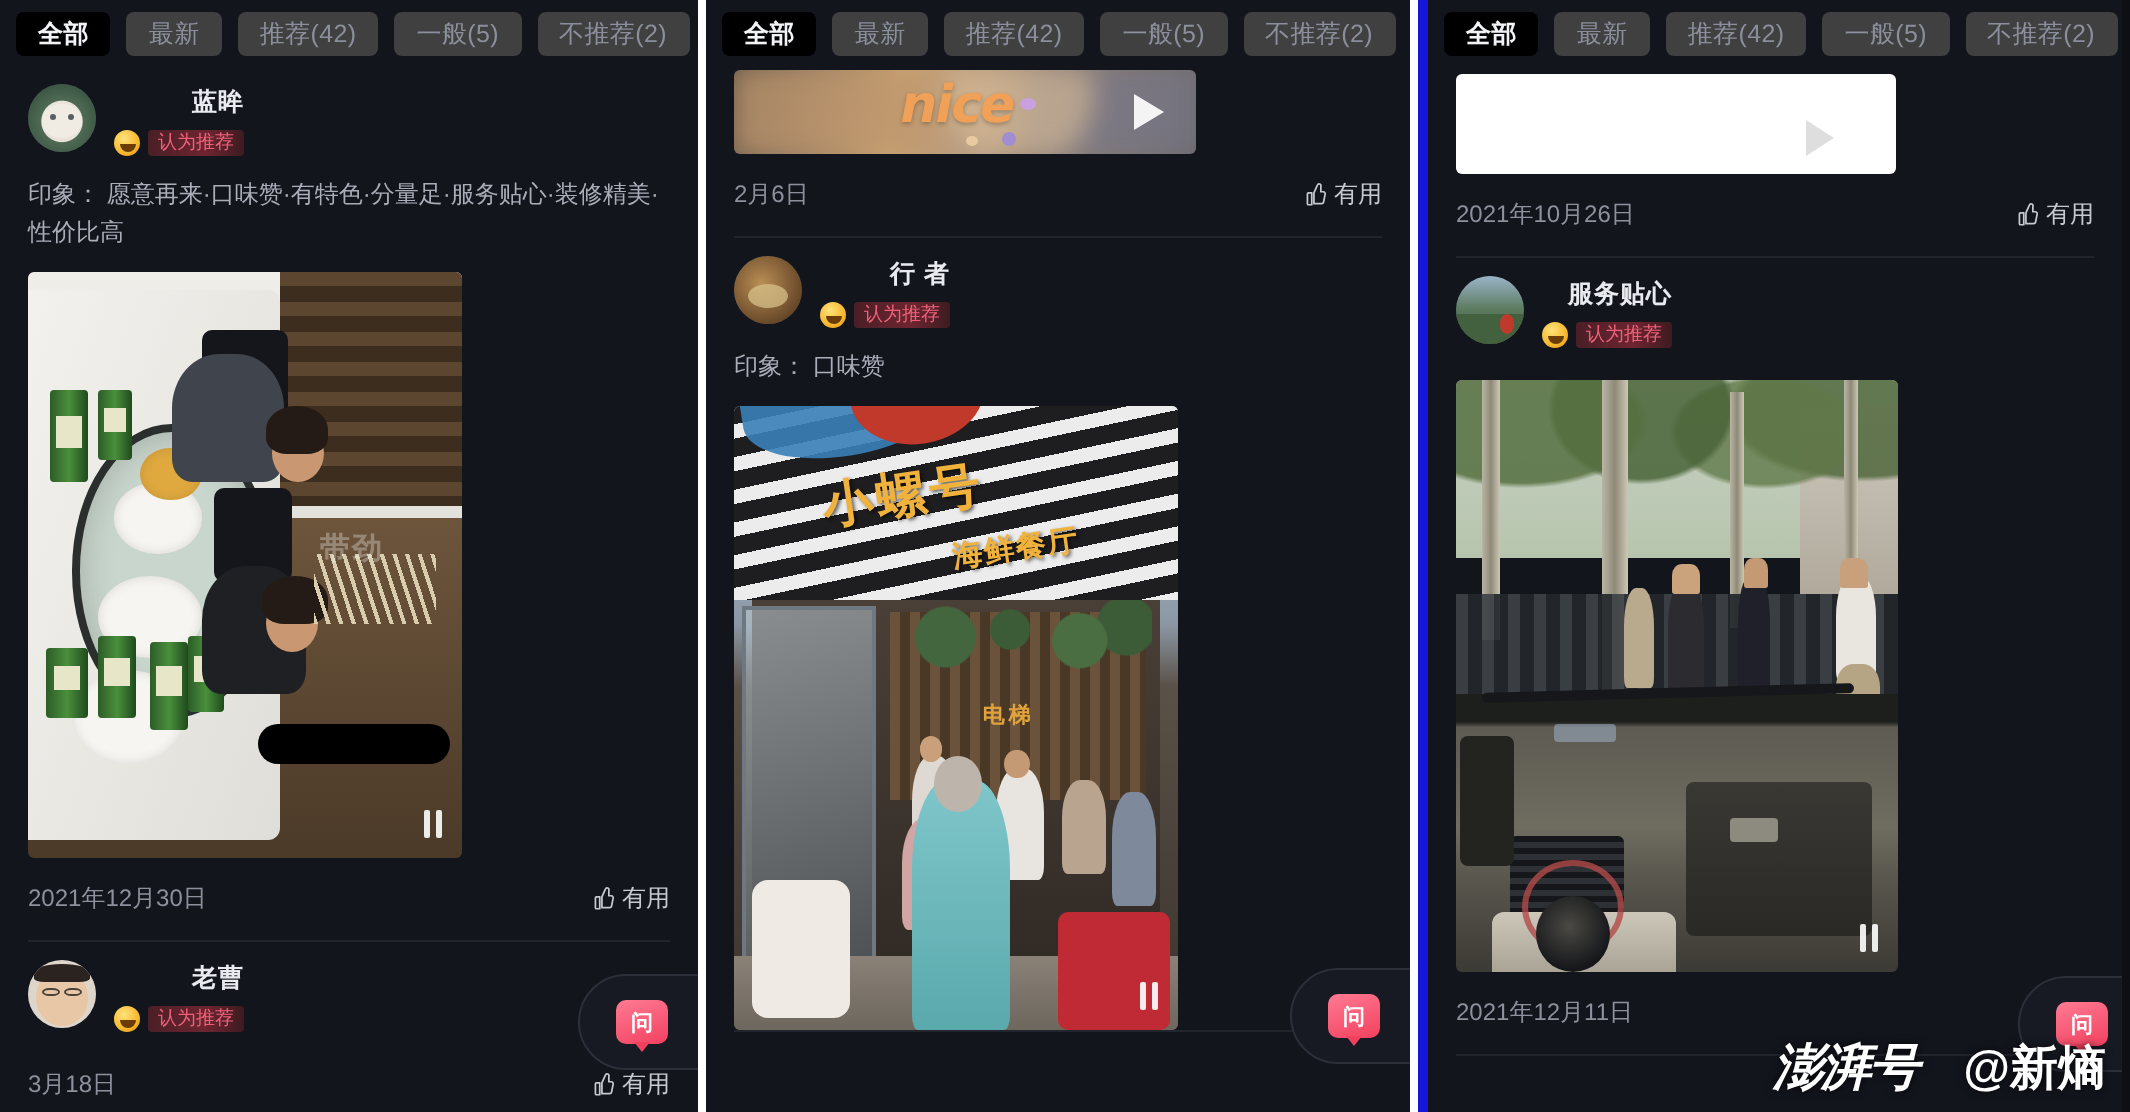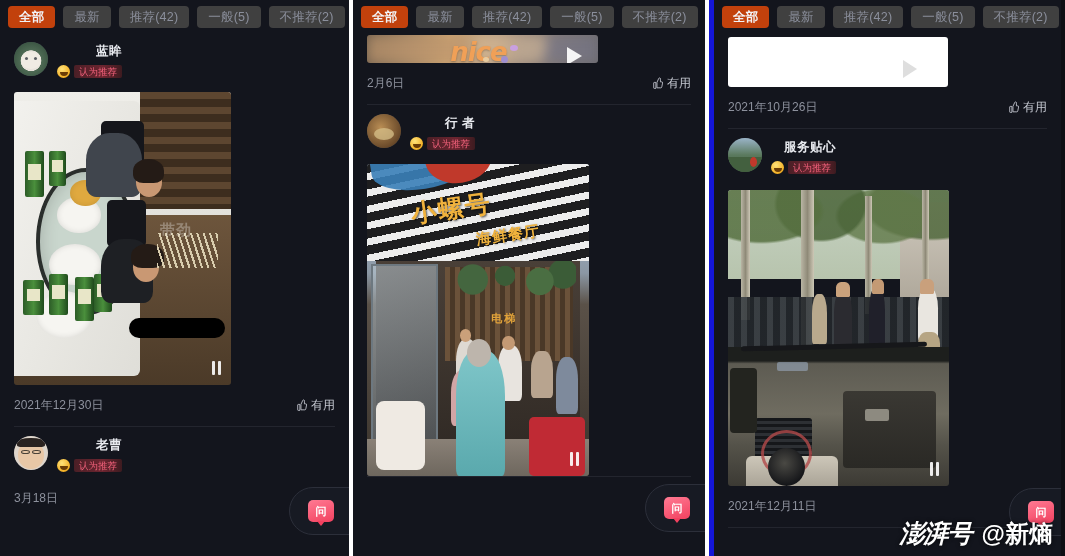--- a/index.html
+++ b/index.html
@@ -34,21 +34,21 @@
   .tab {
     height: 22px; line-height: 22px;
     padding: 0 11px;
     font-size: 12.5px;
     color: #8b8f9c;
     background: #404040;
     border-radius: 4px;
     white-space: nowrap;
     letter-spacing: 0.2px;
   }
-  .tab.active { background: #c2410c; color: #f2f3f6; font-weight: bold; }
+  .tab.active { background: #000000; color: #f2f3f6; font-weight: bold; }
 
   
   .content { position: relative; }
   .divider { height: 1px; background: #23252e; margin: 0 14px; }
 
   .user-row { display: flex; align-items: flex-start; padding: 9px 14px 4px 14px; gap: 9px; }
   .avatar {
     width: 34px; height: 34px; border-radius: 50%;
     flex: 0 0 auto; overflow: hidden; position: relative;
     background: #3a3f4b;
@@ -112,21 +112,21 @@
     position: absolute; width: 0; height: 0;
     border-top: 9px solid transparent; border-bottom: 9px solid transparent;
     border-left: 15px solid rgba(255,255,255,.92);
   }
   .pause-ic { position: absolute; display: flex; gap: 3px; }
   .pause-ic span { display:block; width: 3px; height: 14px; background: rgba(255,255,255,.9); border-radius: 1px; }
 
   
   .watermark {
     position: absolute; right: 8px; bottom: 6px;
-    display: flex; align-items: baseline; gap: 10px;
+    display: flex; align-items: baseline; gap: 23px;
     color: #ffffff; z-index: 40; white-space: nowrap;
   }
   .wm-brand { font-size: 25px; font-weight: bold; font-style: italic; letter-spacing: -1px;
               text-shadow: 0 0 4px rgba(0,0,0,.85); }
   .wm-handle { font-size: 24px; font-weight: bold; text-shadow: 0 0 4px rgba(0,0,0,.85); }
 
   
   .ph { position: absolute; inset: 0; }
 
   
@@ -277,20 +277,21 @@
           <div style="position:absolute;left:58%;top:44%;width:9%;height:9%;border-radius:50%;background:#5a5e63"></div>
         </div>
         <div class="uinfo">
           <div class="uname">蓝眸</div>
           <div class="badge-row">
             <span class="emoji-face"></span>
             <span class="rec-badge">认为推荐</span>
           </div>
         </div>
       </div>
+      <div class="impression">印象： 愿意再来·口味赞·有特色·分量足·服务贴心·装修精美·性价比高</div>
 
       <div class="media p1-photo" style="height:293px;width:217px">
         <div class="ph p1-rot">
           <div class="p1-wall"></div>
           <div class="p1-floor"></div>
           <div class="p1-stripe"></div>
           <div class="p1-table"></div>
           <div class="p1-lazy"></div>
           <div class="p1-plate" style="left:20%;top:36%;width:20%;height:12%"></div>
           <div class="p1-plate" style="left:16%;top:52%;width:24%;height:14%"></div>
@@ -372,21 +373,21 @@
 
     <div class="tabbar">
       <div class="tab active">全部</div>
       <div class="tab">最新</div>
       <div class="tab">推荐(42)</div>
       <div class="tab">一般(5)</div>
       <div class="tab">不推荐(2)</div>
     </div>
 
     <div class="content">
-      <div class="media" style="height:28px;width:231px;margin-top:2px">
+      <div class="media" style="height:42px;width:231px;margin-top:2px">
         <div class="nice-thumb"></div>
         <div class="nice-blur"></div>
         <div class="nice-text">nice</div>
         <div class="nice-dot" style="left:62%;top:34%;width:8px;height:6px;background:#c9a0e0"></div>
         <div class="nice-dot" style="left:50%;top:78%;width:6px;height:5px;background:#e8cba0"></div>
         <div class="nice-dot" style="left:58%;top:74%;width:7px;height:7px;background:#9f8fd0"></div>
         <div class="play-tri" style="right:16px;top:12px"></div>
       </div>
       <div class="footer-row">
         <span class="date">2月6日</span>
@@ -408,20 +409,21 @@
           <div style="position:absolute;left:20%;top:40%;width:60%;height:36%;border-radius:50%;background:#d7c08a;opacity:.75"></div>
         </div>
         <div class="uinfo">
           <div class="uname">行 者</div>
           <div class="badge-row">
             <span class="emoji-face"></span>
             <span class="rec-badge">认为推荐</span>
           </div>
         </div>
       </div>
+      <div class="impression">印象： 口味赞</div>
 
       <div class="media" style="height:312px;width:222px">
         <div class="ph">
           <div class="p2-sky"></div>
           <div class="p2-door"></div>
           <div class="p2-slat"></div>
           <div class="p2-glass"></div>
           <div class="p2-vine"></div>
           <div class="p2-awn"></div>
           <div class="p2-awn-blue"></div>

